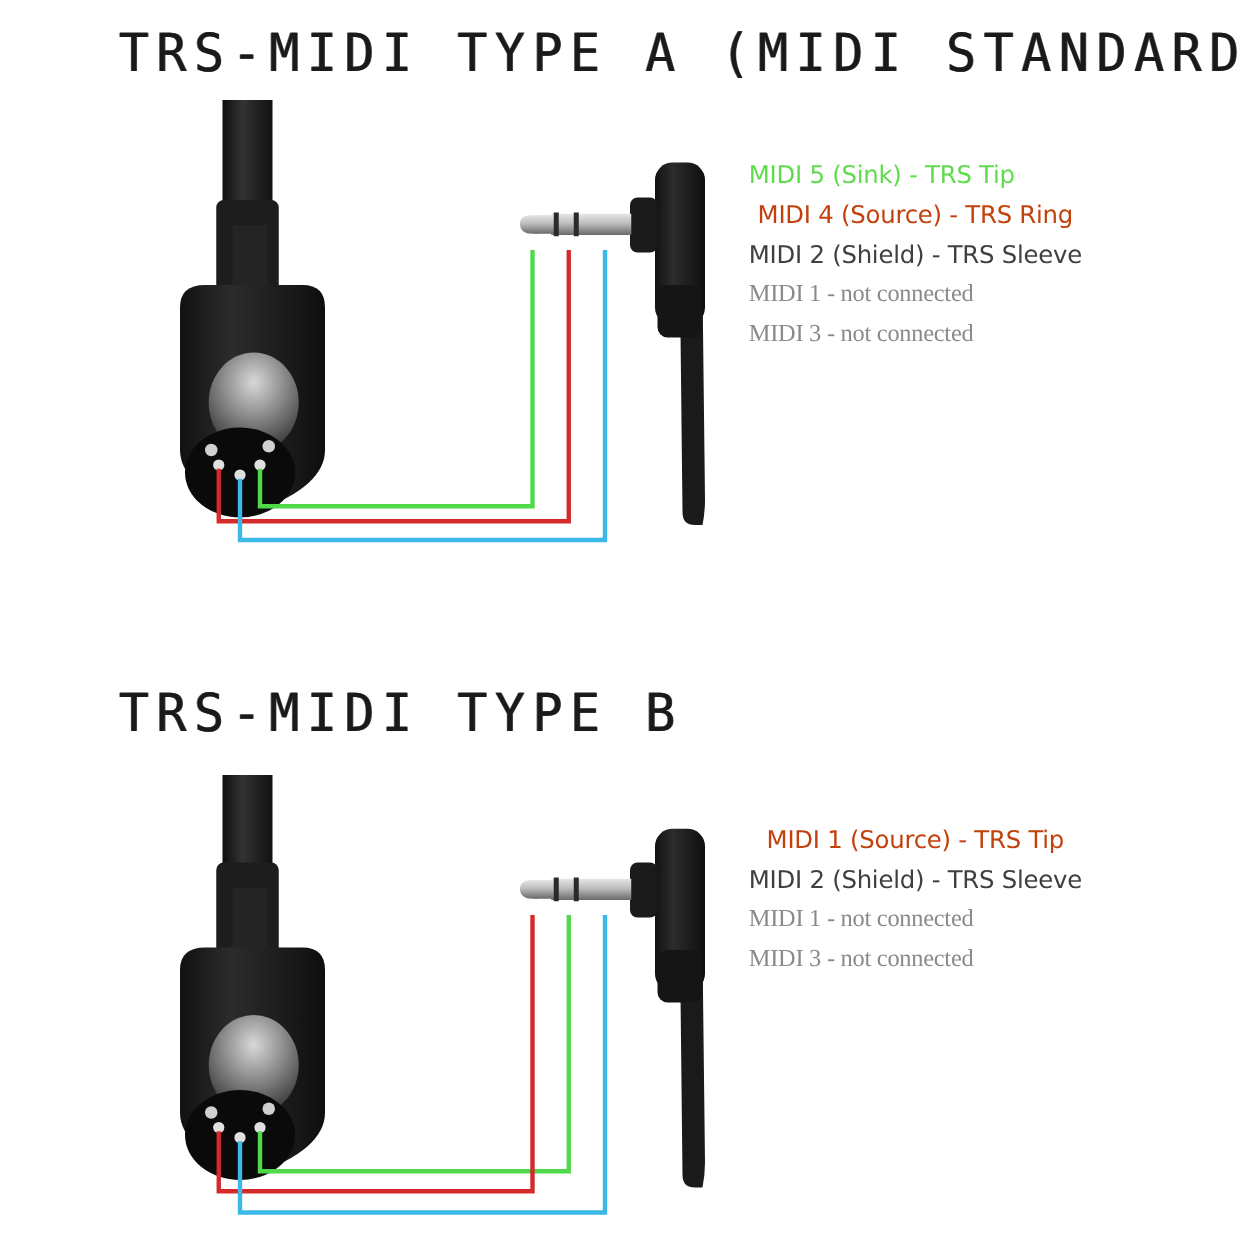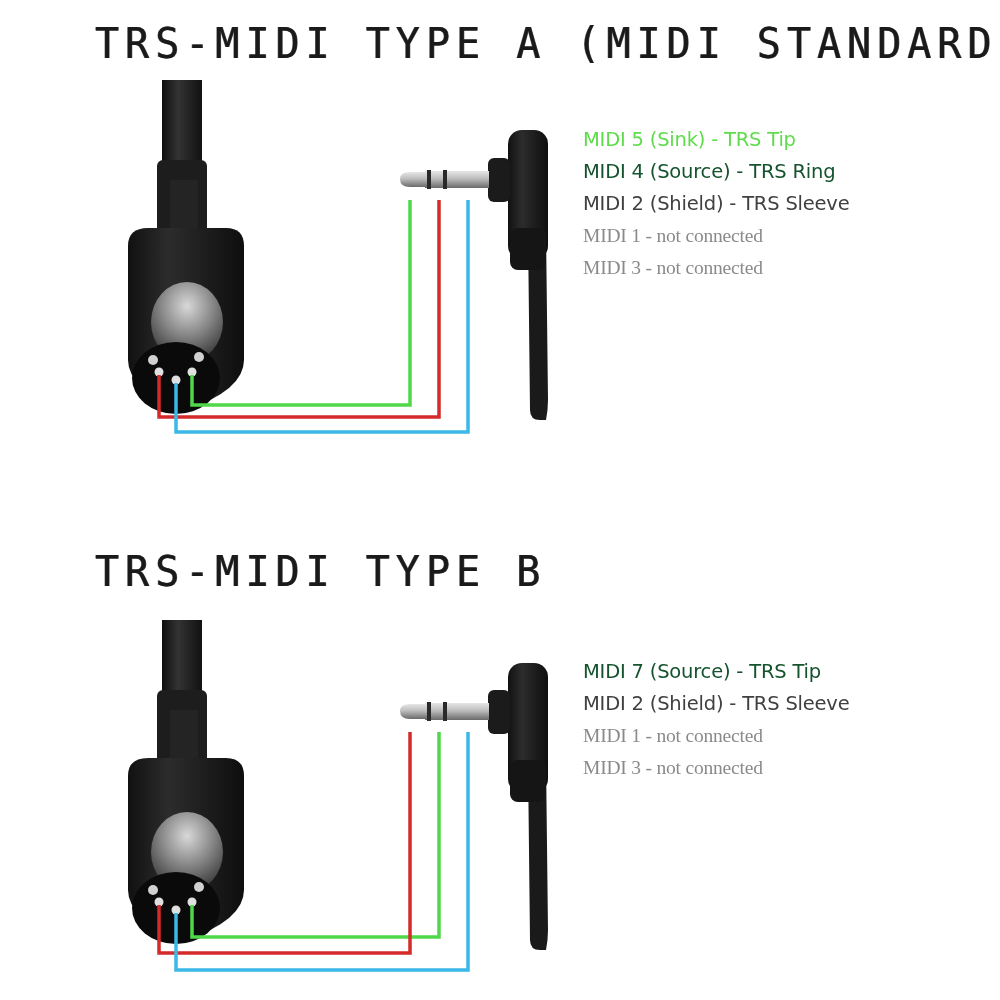--- a/index.html
+++ b/index.html
@@ -7,30 +7,30 @@
   .title {
     position: absolute; left: 95px;
     font-family: "DejaVu Sans Mono", monospace;
     font-size: 40px; letter-spacing: 6px; color: #1a1a1a;
     font-weight: normal; transform: scaleY(1.05);
     text-shadow: 0.5px 0 0 #555, -0.5px 0.5px 0 #777;
     white-space: nowrap;
   }
   .title-a { top: 20px; }
   .title-b { top: 548px; }
-  .diagram { position: absolute; left: 0; width: 916px; height: 470px; }
+  .diagram { position: absolute; left: 16px; width: 916px; height: 470px; }
   .diagram-a { top: 60px; }
   .diagram-b { top: 590px; }
   svg.art { position: absolute; left: 0; top: 0; width: 1000px; height: 470px; }
   .legend { position: absolute; left: 583px; font-family: "DejaVu Sans", sans-serif; font-size: 19.5px; line-height: 32px; }
   .diagram-a .legend { top: 64px; }
   .diagram-b .legend { top: 66px; }
   .legend div { white-space: nowrap; letter-spacing: -0.2px; }
   .lg-green { color: #5fdc4c; }
-  .lg-red { color: #14532d; }
+  .lg-red { color: #c2410c; text-align: center; }
   .lg-blue { color: #404040; }
   .lg-gray { color: #8a8a8a; font-family: Liberation Serif, serif; }
 </style>
 </head>
 <body>
 
 <div class="title title-a">TRS-MIDI TYPE A (MIDI STANDARD)</div>
 
 <div class="diagram diagram-a">
   <svg class="art" viewBox="0 0 1000 470">
@@ -140,18 +140,18 @@
     </g>
 
     <g fill="none" stroke-width="3.5" stroke-linejoin="miter">
       <polyline points="192,315 192,347 439,347 439,142" stroke="#4fd84a"></polyline>
       <polyline points="159,315 159,363 410,363 410,142" stroke="#d42a2a"></polyline>
       <polyline points="176,323 176,380 468,380 468,142" stroke="#3ab8e8"></polyline>
     </g>
   </svg>
 
   <div class="legend">
-    <div class="lg-red">MIDI 7 (Source) - TRS Tip</div>
+    <div class="lg-red">MIDI 1 (Source) - TRS Tip</div>
     <div class="lg-blue">MIDI 2 (Shield) - TRS Sleeve</div>
     <div class="lg-gray">MIDI 1 - not connected</div>
     <div class="lg-gray">MIDI 3 - not connected</div>
   </div>
 </div>
 
 </body></html>

